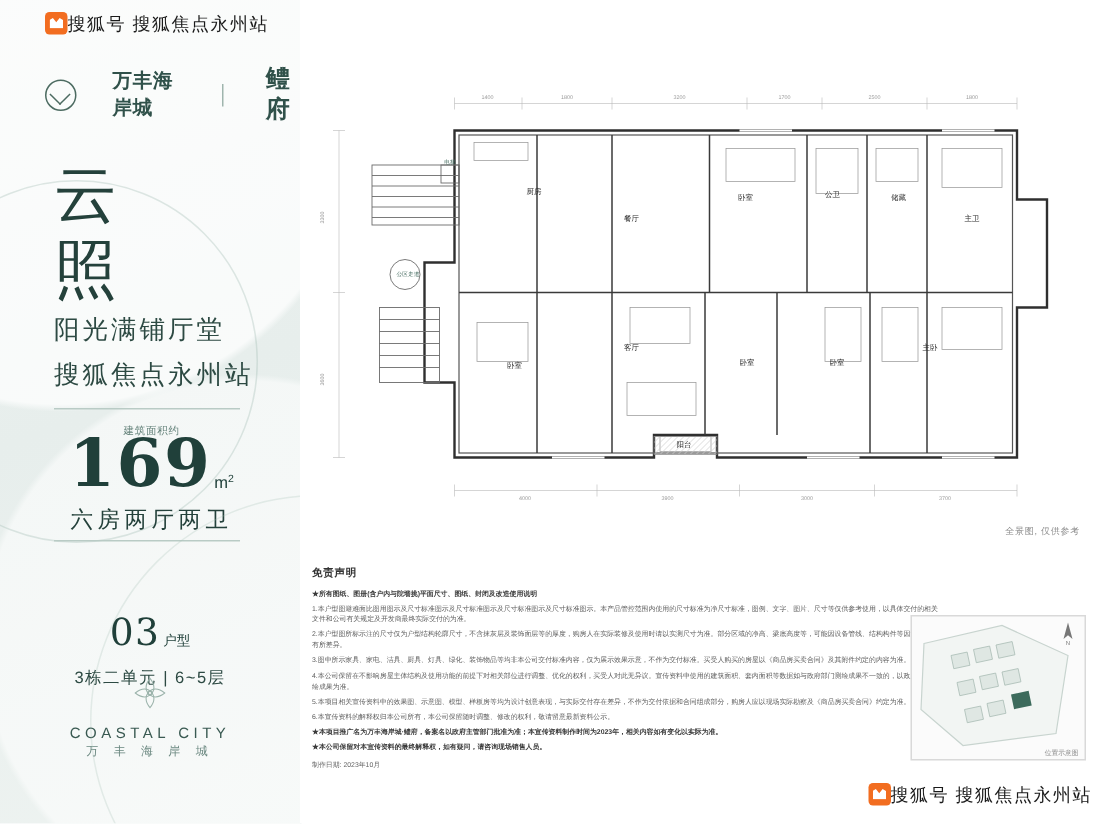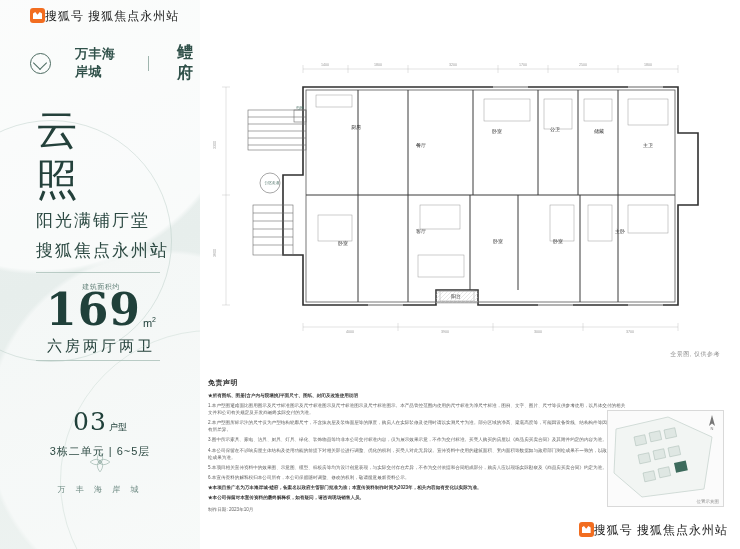--- a/index.html
+++ b/index.html
@@ -200,20 +200,21 @@
       <g fill="none" stroke="#9bb3ab" stroke-width="1">
         <path d="M20 6 C25 12 25 18 20 22 C15 18 15 12 20 6 Z"></path>
         <path d="M20 34 C15 28 15 22 20 18 C25 22 25 28 20 34 Z"></path>
         <path d="M6 20 C12 15 18 15 22 20 C18 25 12 25 6 20 Z"></path>
         <path d="M34 20 C28 25 22 25 18 20 C22 15 28 15 34 20 Z"></path>
         <circle cx="20" cy="20" r="2.2"></circle>
       </g>
     </svg>
 
     <div class="logo-bottom">
+      <div class="en">COASTAL CITY</div>
       <div class="cn">万 丰 海 岸 城</div>
     </div>
   </div>
 
   <div class="right">
 
     <div class="plan-area">
       <svg class="plan-svg" width="520" height="300" viewBox="0 0 520 300">
         <defs>
           <pattern id="hatch" width="4" height="4" patternUnits="userSpaceOnUse">

